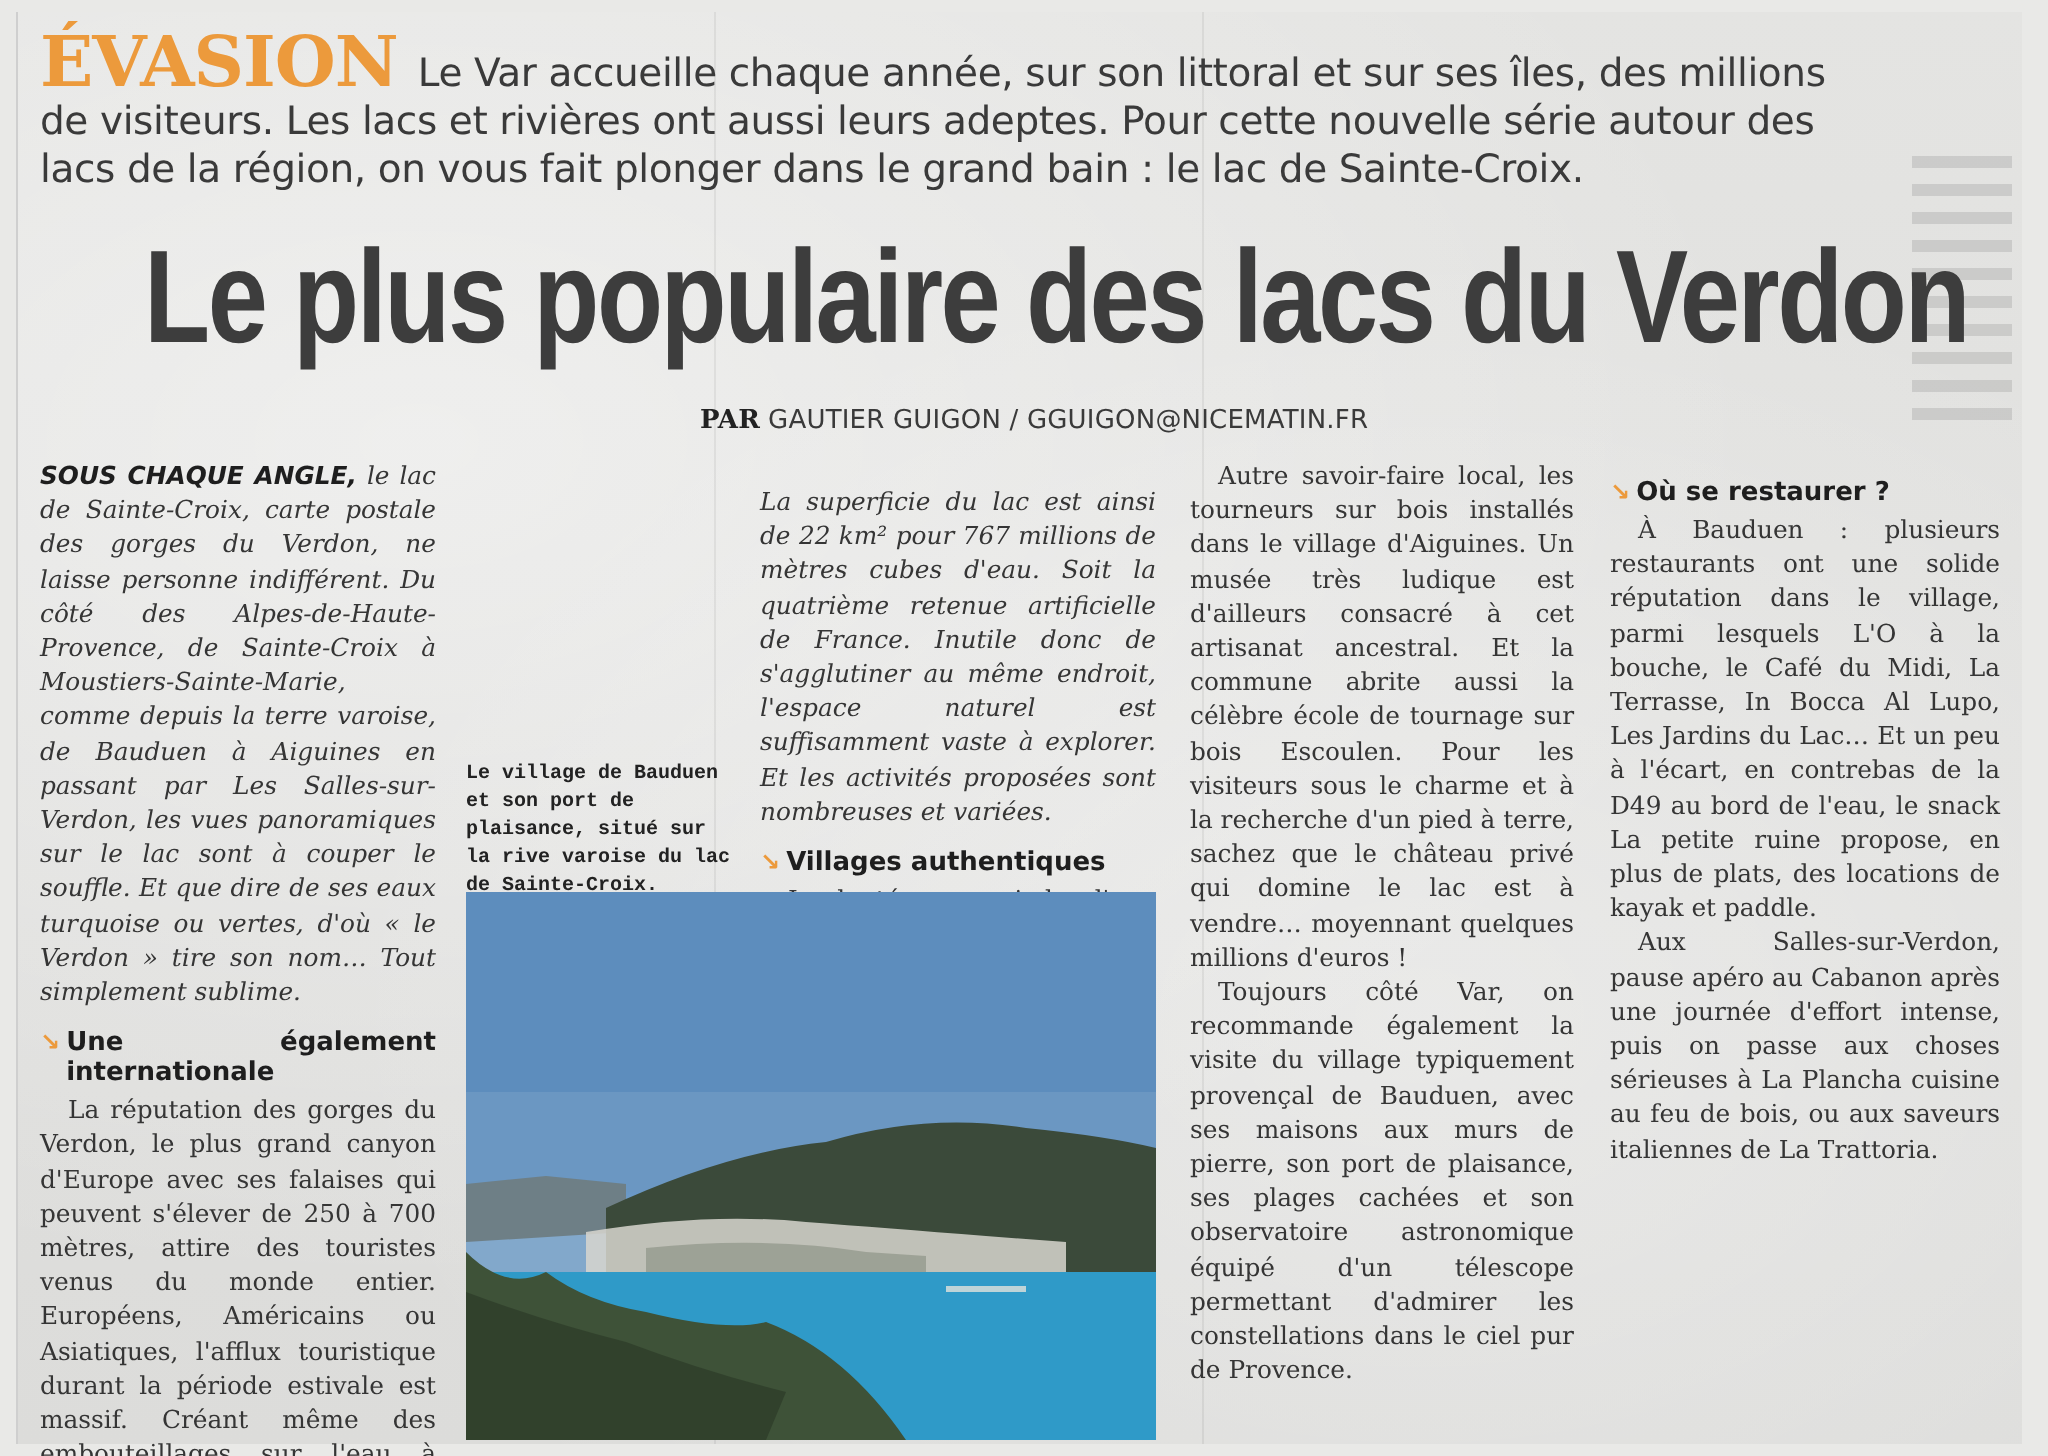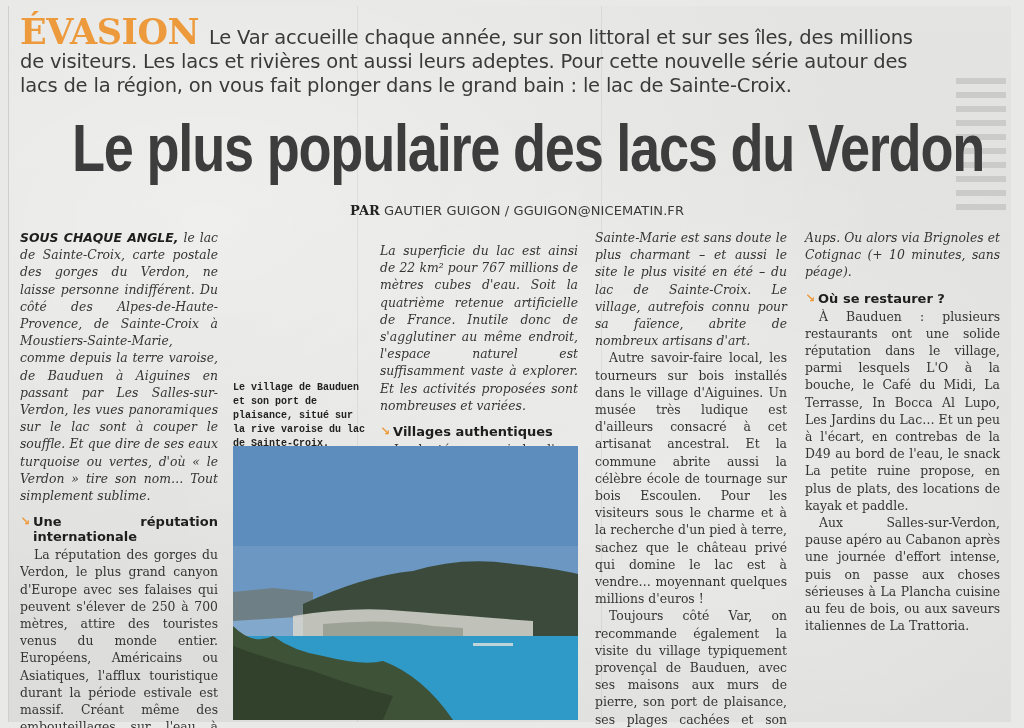--- a/index.html
+++ b/index.html
@@ -96,21 +96,21 @@
   <b>PAR</b><span>GAUTIER GUIGON / GGUIGON@NICEMATIN.FR</span>
 </div>
 
 <div class="col" style="left:20px; top:229px; width:198px;">
   <p class="noindent">
     <span class="lead">SOUS CHAQUE ANGLE,</span>
     <span>le lac de Sainte-Croix, carte postale des gorges du Verdon, ne laisse personne indifférent. Du côté des Alpes-de-Haute-Provence, de Sainte-Croix à Moustiers-Sainte-Marie, comme depuis la terre varoise, de Bauduen à Aiguines en passant par Les Salles-sur-Verdon, les vues panoramiques sur le lac sont à couper le souffle. Et que dire de ses eaux turquoise ou vertes, d'où « le Verdon » tire son nom… Tout simplement sublime.</span>
   </p>
   <div class="subhead">
     <span class="arrow">↘</span>
-    <span>Une réputation internationale</span>
+    <span>Une également internationale</span>
   </div>
   <p>La réputation des gorges du Verdon, le plus grand canyon d'Europe avec ses falaises qui peuvent s'élever de 250 à 700 mètres, attire des touristes venus du monde entier. Européens, Américains ou Asiatiques, l'afflux touristique durant la période estivale est massif. Créant même des embouteillages sur l'eau à l'entrée des gorges, sous le pont du Galetas qui relie les deux départements.</p>
 
 </div>
 
 <div class="caption">Le village de Bauduen et son port de plaisance, situé sur la rive varoise du lac de Sainte-Croix.</div>
 
 <div class="col" style="left:380px; top:242px; width:198px;">
   <p class="noindent">La superficie du lac est ainsi de 22 km² pour 767 millions de mètres cubes d'eau. Soit la quatrième retenue artificielle de France. Inutile donc de s'agglutiner au même endroit, l'espace naturel est suffisamment vaste à explorer. Et les activités proposées sont nombreuses et variées.</p>
   <div class="subhead">
@@ -129,28 +129,26 @@
     <path d="M60 170 Q120 160 170 165 Q210 168 260 172 L300 175 L300 195 L60 195 Z" fill="#d8d6cf" opacity="0.85"></path>
     <path d="M90 178 Q150 172 200 180 L230 182 L230 195 L90 195 Z" fill="#8f9487" opacity="0.7"></path>
     <rect x="0" y="190" width="345" height="84" fill="#2f9ac8"></rect>
     <path d="M0 180 Q20 200 40 190 Q60 205 90 210 Q130 220 150 215 Q190 230 220 274 L0 274 Z" fill="#3e5238"></path>
     <path d="M0 200 Q40 215 80 225 Q120 240 160 250 L150 274 L0 274 Z" fill="#2c3a28" opacity="0.7"></path>
     <rect x="240" y="197" width="40" height="3" fill="#e2e2dc" opacity="0.8"></rect>
   </svg>
 </div>
 
 <div class="col" style="left:595px; top:229px; width:192px;">
-  <p class="noindent">Sainte-Marie est sans doute le plus charmant – et aussi le site le plus visité en été – du lac de Sainte-Croix. Le village, autrefois connu pour sa faïence, abrite de nombreux artisans d'art.</p>
   <p>Autre savoir-faire local, les tourneurs sur bois installés dans le village d'Aiguines. Un musée très ludique est d'ailleurs consacré à cet artisanat ancestral. Et la commune abrite aussi la célèbre école de tournage sur bois Escoulen. Pour les visiteurs sous le charme et à la recherche d'un pied à terre, sachez que le château privé qui domine le lac est à vendre… moyennant quelques millions d'euros !</p>
   <p>Toujours côté Var, on recommande également la visite du village typiquement provençal de Bauduen, avec ses maisons aux murs de pierre, son port de plaisance, ses plages cachées et son observatoire astronomique équipé d'un télescope permettant d'admirer les constellations dans le ciel pur de Provence.</p>
 
 </div>
 
 <div class="col" style="left:805px; top:229px; width:195px;">
-  <p class="noindent">Aups. Ou alors via Brignoles et Cotignac (+ 10 minutes, sans péage).</p>
   <div class="subhead">
     <span class="arrow">↘</span>
     <span>Où se restaurer ?</span>
   </div>
   <p>À Bauduen : plusieurs restaurants ont une solide réputation dans le village, parmi lesquels L'O à la bouche, le Café du Midi, La Terrasse, In Bocca Al Lupo, Les Jardins du Lac… Et un peu à l'écart, en contrebas de la D49 au bord de l'eau, le snack La petite ruine propose, en plus de plats, des locations de kayak et paddle.</p>
   <p>Aux Salles-sur-Verdon, pause apéro au Cabanon après une journée d'effort intense, puis on passe aux choses sérieuses à La Plancha cuisine au feu de bois, ou aux saveurs italiennes de La Trattoria.</p>
 
 </div>
 
 </body></html>

